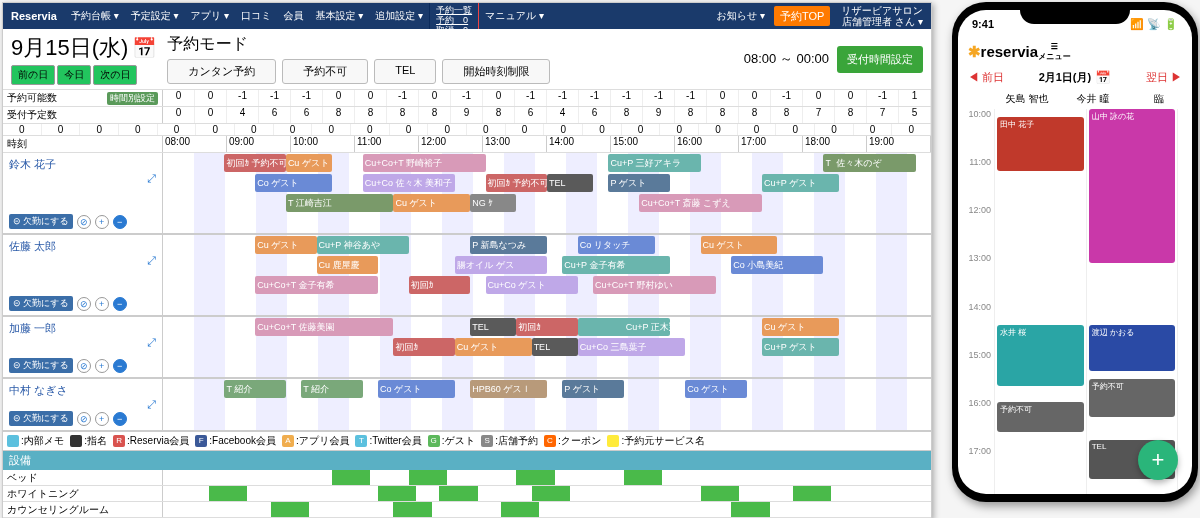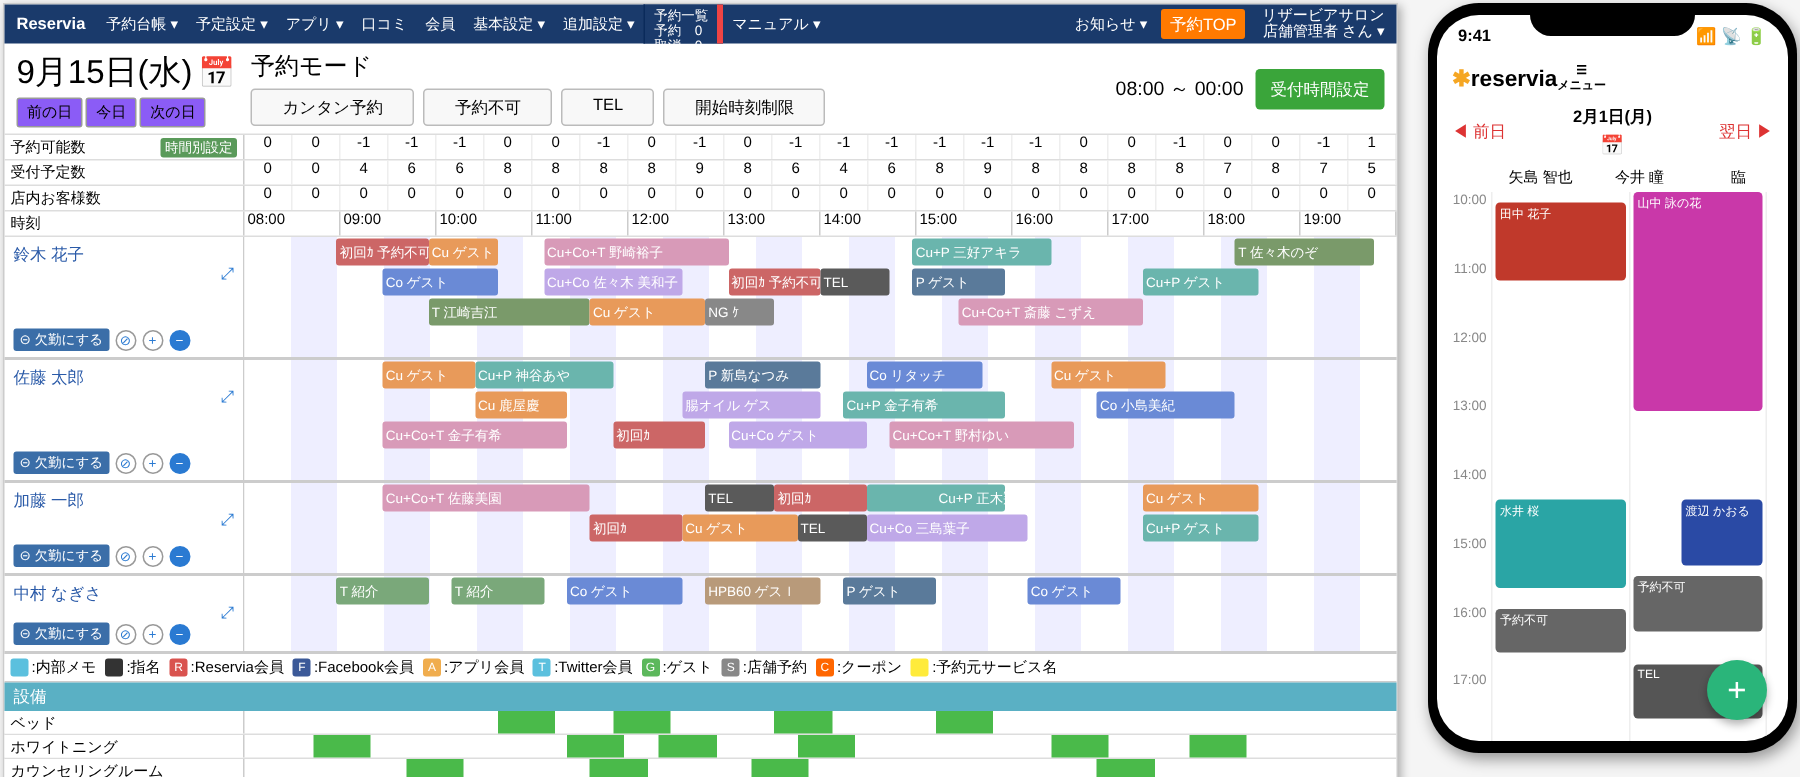--- a/index.html
+++ b/index.html
@@ -5,28 +5,28 @@
   * { box-sizing: border-box; margin: 0; padding: 0; }
   body { font-family: "Hiragino Sans", Meiryo, sans-serif; background: #f5f5f5; display: flex; gap: 20px; padding: 2px; font-size: 11px; }
   
   
   .desktop { width: 930px; background: #fff; border: 1px solid #ccc; box-shadow: 2px 2px 6px rgba(0,0,0,0.3); }
   
   .topbar { background: #1a3a6b; color: #fff; height: 26px; display: flex; align-items: stretch; }
   .topbar .logo { padding: 4px 8px; font-weight: bold; display:flex; align-items:center; }
   .topbar .navitem { padding: 0 6px; display:flex; align-items:center; cursor:pointer; font-size: 10px; }
   .topbar .spacer { flex:1; }
-  .topbar .centerbox { background:#1a3a6b; border-left:1px solid #0a2a5b; border-right:4px solid #ef4444; padding:2px 6px; font-size:9px; line-height:10px; align-self:stretch;}
+  .topbar .centerbox { background:#1a3a6b; border-left:1px solid #0a2a5b; border-right:1px solid #ef4444; padding:2px 6px; font-size:9px; line-height:10px; align-self:stretch;text-decoration:underline;}
   .topbar .orangebtn { background:#ff7a00; padding:2px 6px; margin:3px; border-radius:2px; display:flex; align-items:center; }
   .topbar .userinfo { padding:2px 8px; text-align:right; font-size:10px; line-height:11px; }
   
   .dateband { display:flex; align-items:center; padding:4px 8px; gap:10px; border-bottom:1px solid #ddd; }
   .dateband .date { font-size:22px; font-weight:500; display:flex; align-items:center; gap:4px;text-align:center; }
   .calicon { color:#2a7ad2; font-size:20px; }
-  .dateband .smallbtn { border:1px solid #999; background:#8b5cf6; padding:2px 6px; font-size:10px; border-radius:2px; cursor:pointer; }
+  .dateband .smallbtn { border:1px solid #999; background:#22c55e; padding:2px 6px; font-size:10px; border-radius:2px; cursor:pointer; }
   .dateband .modes { display:flex; gap:6px; }
   .dateband .modebtn { border:1px solid #bbb; background:#f8f8f8; padding:4px 20px; border-radius:3px; cursor:pointer; font-size:11px; }
   .dateband .right { margin-left:auto; display:flex; align-items:center; gap:8px; }
   .dateband .greenbtn { background:#3aa53a; color:#fff; padding:6px 10px; border-radius:3px; cursor:pointer; }
   
   .countsrow, .timehd { display:flex; border-bottom:1px solid #ddd; }
   .leftcol { width:160px; flex-shrink:0; border-right:1px solid #ccc; padding:1px 4px; font-size:10px; display:flex; align-items:center; }
   .leftcol.split { justify-content:space-between; }
   .cells { flex:1; display:flex; }
   .cell { flex:1; text-align:center; font-size:10px; border-right:1px solid #eee; overflow:hidden; white-space:nowrap; }
@@ -60,21 +60,21 @@
   .eqblk { position:absolute; top:0; bottom:0; background:#4aba4a; }
   
   
   .phone { width:246px; height:500px; background:#000; border-radius:34px; padding:8px 6px; position:relative; box-shadow: 2px 4px 10px rgba(0,0,0,0.4);}
   .phone .screen { width:100%; height:100%; background:#fff; border-radius:28px; overflow:hidden; display:flex; flex-direction:column; position:relative;}
   .notch { position:absolute; top:0; left:50%; transform:translateX(-50%); width:110px; height:22px; background:#000; border-radius:0 0 14px 14px; z-index:5;}
   .pstatus { height:28px; display:flex; justify-content:space-between; align-items:center; padding:0 14px; font-size:11px; font-weight:600;}
   .plogo { padding:4px 10px; display:flex; justify-content:flex-start; align-items:center; font-size:15px; font-weight:600;}
   .plogo .aster { color:#f5a623; }
   .pdate { padding:4px 10px; display:flex; justify-content:space-between; align-items:center; font-size:11px;}
-  .pdate .mid { display:flex; align-items:center; gap:4px; font-weight:600;flex-direction:column;}
+  .pdate .mid { display:flex; align-items:center; gap:4px; font-weight:600;}
   .pstaffhd { display:flex; font-size:10px;}
   .pstaffhd .ptcol { width:36px; }
   .pstaffhd .pscol { flex:1; text-align:center; padding:3px 0;}
   .ptl { flex:1; display:flex; overflow:hidden; position:relative;}
   .phours { width:36px; display:flex; flex-direction:column; }
   .phours .ph { flex:1; font-size:9px; color:#888; text-align:right; padding-right:3px;}
   .plane { flex:1; border-left:1px solid #eee; position:relative;}
   .papt { position:absolute; left:2px; right:2px; border-radius:3px; font-size:8px; color:#fff; padding:2px 3px; overflow:hidden;}
   .fab { position:absolute; right:14px; bottom:14px; width:40px; height:40px; background:#2ab57a; border-radius:50%; display:flex; align-items:center; justify-content:center; color:#fff; font-size:22px; box-shadow:0 3px 6px rgba(0,0,0,0.3); cursor:pointer;}
 </style>
@@ -191,23 +191,20 @@
           <div class="cell">8</div>
           <div class="cell">8</div>
           <div class="cell">8</div>
           <div class="cell">7</div>
           <div class="cell">8</div>
           <div class="cell">7</div>
           <div class="cell">5</div>
         </div>
       </div>
       <div class="countsrow">
-        <div class="leftcol split">
-          <span>店内お客様数</span>
-        </div>
         <div class="cells">
           <div class="cell">0</div>
           <div class="cell">0</div>
           <div class="cell">0</div>
           <div class="cell">0</div>
           <div class="cell">0</div>
           <div class="cell">0</div>
           <div class="cell">0</div>
           <div class="cell">0</div>
           <div class="cell">0</div>
@@ -257,21 +254,21 @@
             <span class="iconbtn">+</span>
             <span class="iconbtn dark">−</span>
           </div>
         </div>
         <div class="stafftimeline">
           <div class="track">
             <div class="apt c-init" style="left: 8%; width: 8%;">初回ｶ 予約不可</div>
             <div class="apt c-cu" style="left: 16%; width: 6%;">Cu ゲスト</div>
             <div class="apt c-cucot" style="left: 26%; width: 16%;">Cu+Co+T 野崎裕子</div>
             <div class="apt c-cup" style="left: 58%; width: 12%;">Cu+P 三好アキラ</div>
-            <div class="apt c-t" style="left: 86%; width: 12%;">T 佐々木のぞ</div>
+            <div class="apt c-t" style="left: 86%; width: 12%; font-family: Liberation Mono, monospace;">T 佐々木のぞ</div>
           </div>
           <div class="track">
             <div class="apt c-co" style="left: 12%; width: 10%;">Co ゲスト</div>
             <div class="apt c-cuco" style="left: 26%; width: 12%;">Cu+Co 佐々木 美和子</div>
             <div class="apt c-init" style="left: 42%; width: 8%;">初回ｶ 予約不可</div>
             <div class="apt c-tel" style="left: 50%; width: 6%;">TEL</div>
             <div class="apt c-p" style="left: 58%; width: 8%;">P ゲスト</div>
             <div class="apt c-cup" style="left: 78%; width: 10%;">Cu+P ゲスト</div>
           </div>
           <div class="track">
@@ -483,21 +480,21 @@
           <div class="ph">16:00</div>
           <div class="ph">17:00</div>
         </div>
       <div class="plane" id="plane0">
           <div class="papt" style="top: 2%; height: 14%; background: rgb(192, 57, 43);">田中 花子</div>
           <div class="papt" style="top: 56%; height: 16%; background: rgb(42, 165, 165);">水井 桜</div>
           <div class="papt" style="top: 76%; height: 8%; background: rgb(102, 102, 102);">予約不可</div>
         </div>
       <div class="plane" id="plane1">
           <div class="papt" style="top: 0%; height: 40%; background: rgb(201, 56, 169);">山中 詠の花</div>
-          <div class="papt" style="top: 56%; height: 12%; background: rgb(42, 74, 165); margin-left: 32px;">渡辺 かおる</div>
+          <div class="papt" style="top: 56%; height: 12%; background: rgb(42, 74, 165);">渡辺 かおる</div>
           <div class="papt" style="top: 70%; height: 10%; background: rgb(102, 102, 102);">予約不可</div>
           <div class="papt" style="top: 86%; height: 10%; background: rgb(85, 85, 85);">TEL</div>
         </div>
       <div class="plane" id="plane2" style="flex:0.15"></div>
     </div>
     <div class="fab">+</div>
   </div>
 </div>
 
 </body></html>

